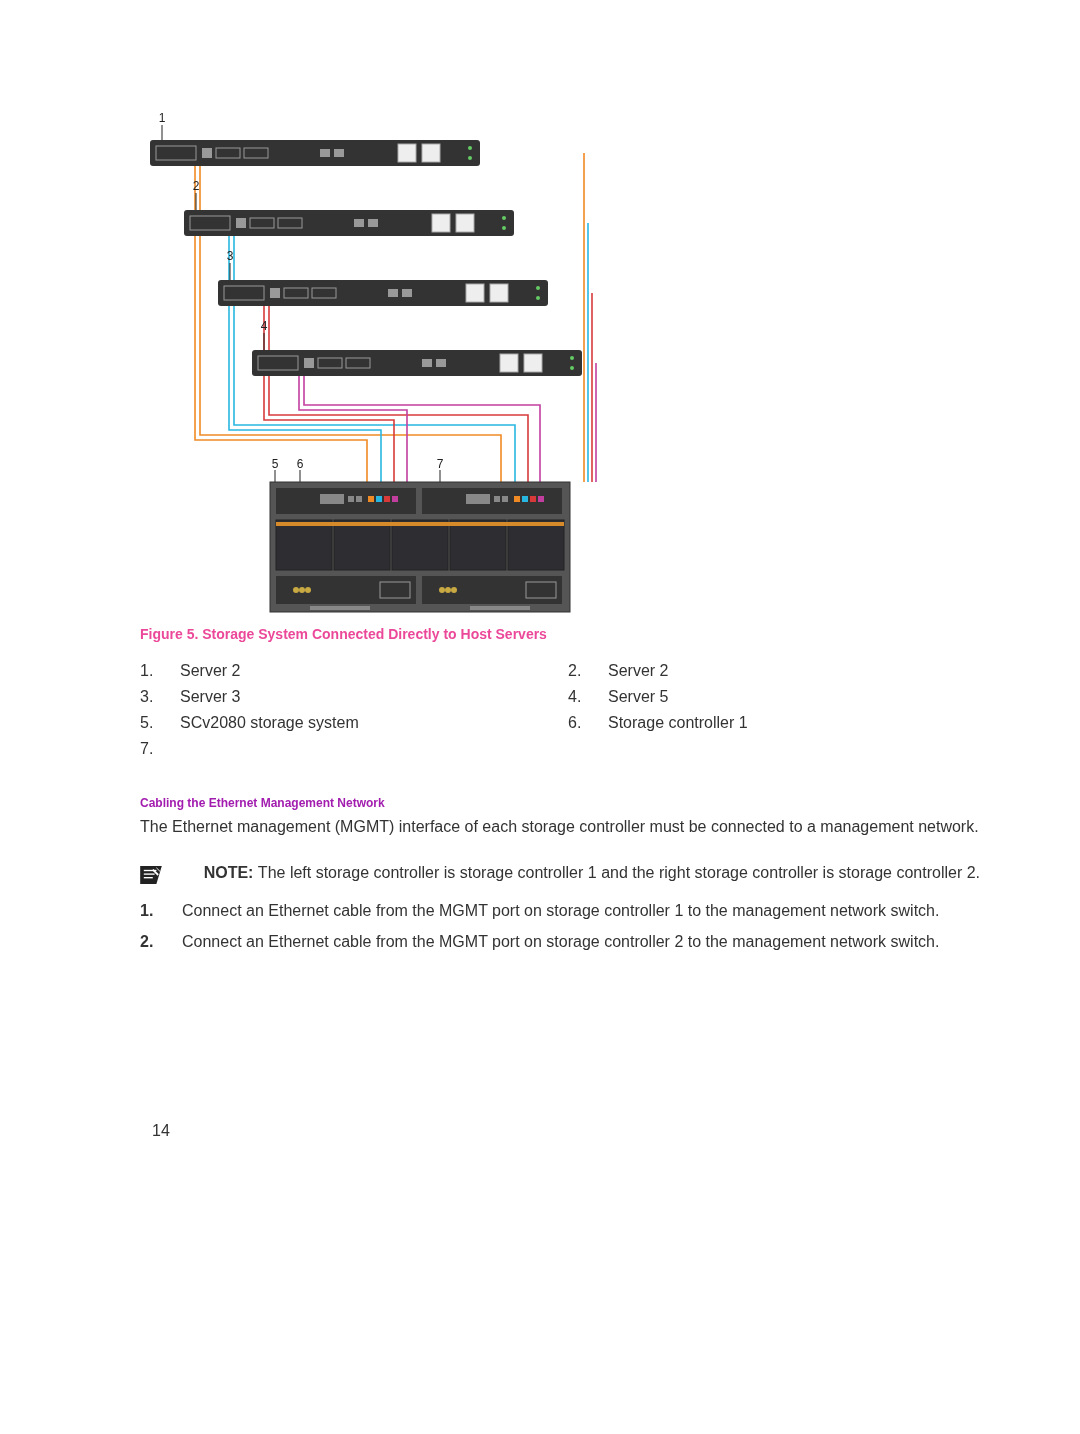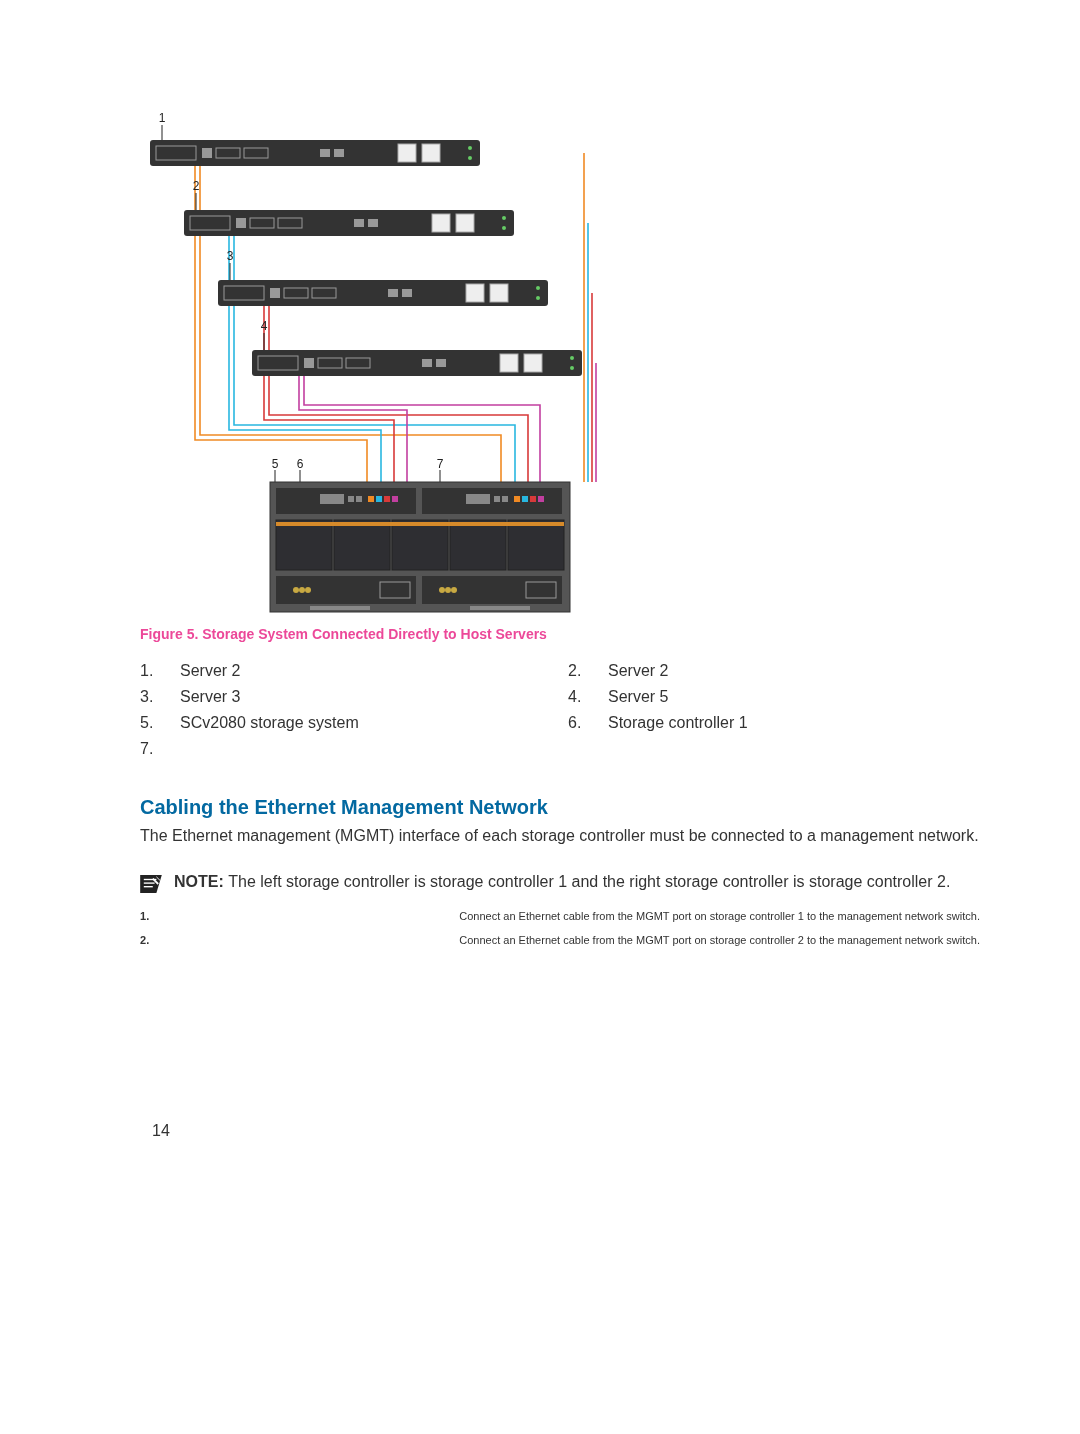--- a/index.html
+++ b/index.html
@@ -31,50 +31,50 @@
   .legend {
     display: grid;
     grid-template-columns: 24px 1fr 24px 1fr;
     column-gap: 16px;
     row-gap: 8px;
     font-size: 16px;
     margin-bottom: 38px;
   }
   .legend .num { text-align: left; }
   .heading {
-    font-size: 20px;
+    font-size: 12px;
     font-weight: 600;
-    color: #0369a1;
+    color: #a21caf;
     margin-bottom: 6px;
   }
   .para {
     font-size: 16px;
     line-height: 1.35;
     margin-bottom: 24px;
   }
   .note-row {
     display: flex;
     align-items: flex-start;
     gap: 12px;
     margin-bottom: 16px;
+    justify-content: space-between;
   }
   .note-icon {
     width: 22px;
     height: 18px;
     flex: 0 0 22px;
     margin-top: 4px;
   }
   .note-text { font-size: 16px; line-height: 1.35; }
   .note-text .note-label { font-weight: 600; }
   ol.steps {
     list-style: none;
     counter-reset: step;
-    font-size: 11px;
+    font-size: 16px;
     line-height: 1.35;
-    text-align: right;
   }
   ol.steps li {
     counter-increment: step;
     position: relative;
     padding-left: 42px;
     margin-bottom: 10px;
   }
   ol.steps li::before {
     content: counter(step) ".";
     font-weight: 600;

